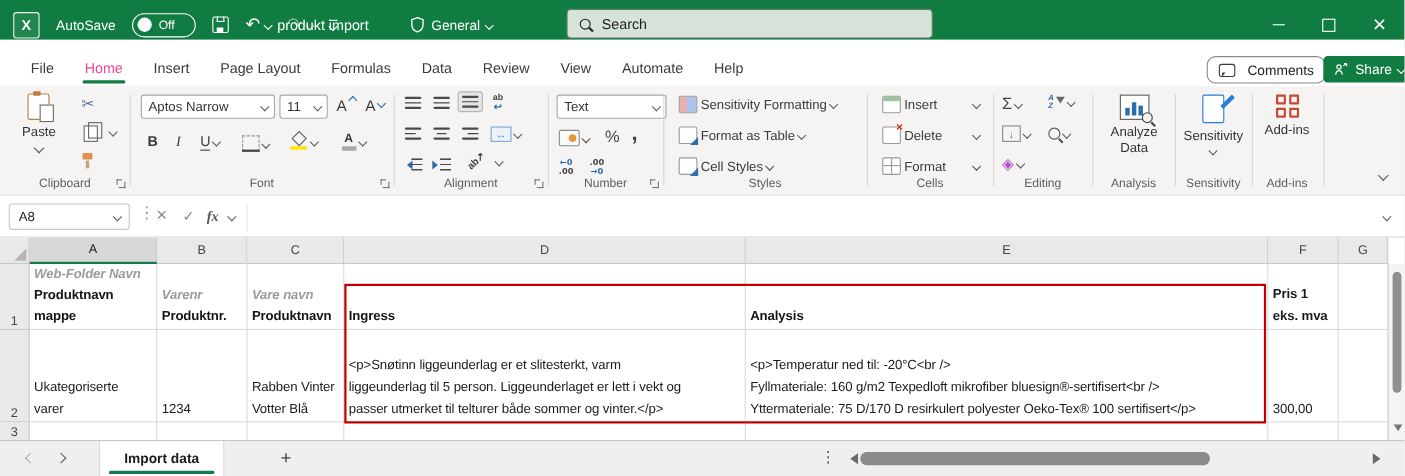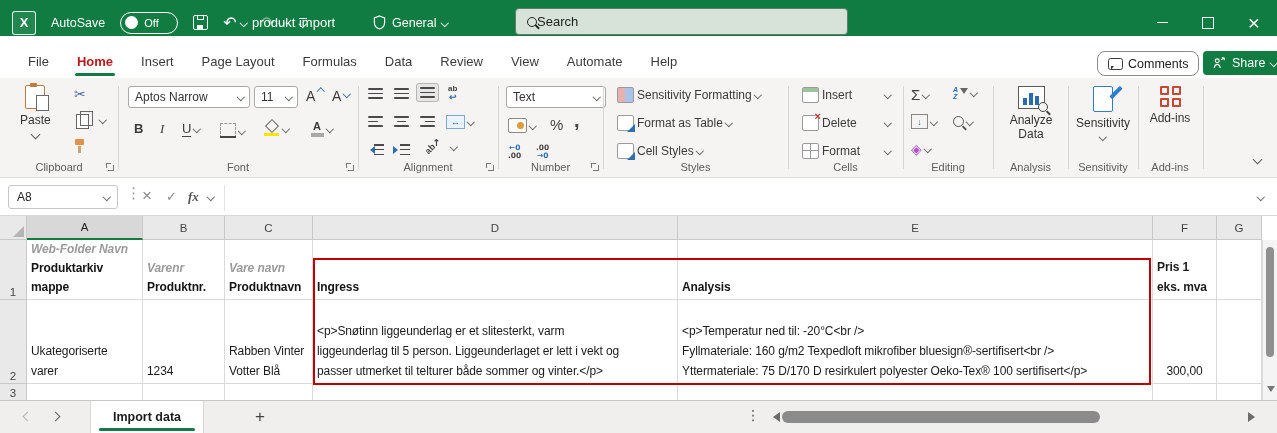--- a/index.html
+++ b/index.html
@@ -26,40 +26,40 @@
       transform:rotate(45deg);flex:none}
   .cv.w{border-color:#fff}.cv.dim{border-color:rgba(255,255,255,.45)}
   .cv.sm{width:4.5px;height:4.5px}
   .cv.up{transform:rotate(-135deg)}.cv.lf{transform:rotate(135deg)}.cv.rt{transform:rotate(-45deg)}
   .ico-more{display:flex;flex-direction:column;align-items:center;gap:2px}
   .ico-more i{width:8px;height:1.4px;background:#fff}
   .grp{display:flex;align-items:center;gap:4px}
   .doc-title{position:absolute;left:252px;top:0;height:45px;display:flex;align-items:center;font-size:13px}
   .privacy{position:absolute;left:373px;top:0;height:45px;display:flex;align-items:center;gap:6px;font-size:12.5px}
   .searchbox{position:absolute;left:515px;top:8px;width:333px;height:27px;background:#d7e3d9;
-             border:1px solid #5f7d69;border-radius:4px;display:flex;align-items:center;
+             border:1px solid #5f7d69;border-radius:4px;display:flex;align-items:center;gap:10px;
              padding:0 11px;color:#222;font-size:13px;box-sizing:border-box}
   .mag{position:relative;width:8px;height:8px;border:1.5px solid currentColor;border-radius:50%;flex:none}
   .mag::after{content:"";position:absolute;width:5px;height:1.5px;background:currentColor;
               transform:rotate(45deg);right:-4px;bottom:-2px}
   .winctl{position:absolute;right:0;top:0;height:45px;display:flex}
   .winbtn{width:46px;height:100%;display:grid;place-items:center;color:#fff}
   .ico-min{width:11px;height:1.5px;background:#fff}
   .ico-max{width:10px;height:10px;border:1.3px solid #fff}
   .ico-close{font-size:16px;line-height:1}
   .ico-close::before{content:"×";font-size:21px;font-weight:400}
 
   
   .tabrow{position:absolute;left:0;top:45px;width:100%;height:33px;background:#fff;display:flex;
           align-items:stretch;padding-left:14px;box-sizing:border-box}
   .rtab{display:flex;align-items:center;padding:12px 14px;font-size:13px;color:#3b3b3b;position:relative}
-  .rtab.active{color:#b91c1c;font-weight:700}
+  .rtab.active{color:#ec4899;font-weight:400}
   .rtab.active::after{content:"";position:absolute;left:12px;right:12px;bottom:2px;height:3px;background:#107c41;border-radius:2px}
   .cmtbtn{position:absolute;left:1097px;top:6px;height:23px;border:1px solid #8a8a8a;border-radius:8px;
-          display:flex;align-items:center;gap:5px;padding:0 10px;font-size:12.5px;color:#222;background:#fff}
+          display:flex;align-items:center;gap:11px;padding:0 10px;font-size:12.5px;color:#222;background:#fff}
   .ico-cmt{width:13px;height:10px;border:1.3px solid #3b3b3b;border-radius:2.5px;position:relative}
   .ico-cmt::after{content:"";position:absolute;left:2px;bottom:-4px;border:3px solid transparent;border-top:4px solid #3b3b3b;border-left:0}
   .sharebtn{position:absolute;left:1203px;top:6px;height:24px;background:#107c41;border-radius:4px;
             display:flex;align-items:center;gap:6px;padding:0 9px;color:#fff;font-size:12.5px}
 
   
   .ribbon{position:absolute;left:0;top:78px;width:100%;height:100px;background:#f5f4f2;border-bottom:1px solid #e1dfdd;box-sizing:border-box}
   .rgroup{position:absolute;top:0;height:100%}
   .rdiv{position:absolute;top:8px;bottom:8px;width:1px;background:#d8d5d2}
   .glabel{position:absolute;bottom:4px;left:0;right:0;text-align:center;font-size:11px;color:#5f5d5b}
@@ -179,21 +179,21 @@
   .corner{justify-content:flex-end;align-items:flex-end;padding:2px}
   .tri{width:0;height:0;border-left:11px solid transparent;border-bottom:11px solid #b5b5b5}
   .rh{align-items:flex-end;justify-content:center;padding-bottom:1px}
   .cell{border-right:1px solid #dadada;border-bottom:1px solid #dadada;box-sizing:border-box;
         display:flex;flex-direction:column;justify-content:flex-end;padding:1px 4px 2px;
         overflow:hidden;white-space:nowrap;line-height:19px;letter-spacing:-0.1px}
   .cell .sub{color:#9b9b9b;font-style:italic;font-weight:700}
   .cell .main{font-weight:700;color:#141414}
   .cell.wrap{white-space:normal}
   .lines div{line-height:20px}
-  .cell.num{align-items:center}
+  .cell.num{align-items:flex-start}
   .redbox{position:absolute;left:313px;top:42px;width:838px;height:127px;border:2.5px solid #c00000;
           box-sizing:border-box;pointer-events:none;z-index:5}
   .vscroll{position:absolute;left:1262px;top:240px;width:15px;height:160px;background:#f4f4f4;border-left:1px solid #dcdcdc;box-sizing:border-box}
   .vthumb{position:absolute;left:3px;top:7px;width:8px;height:110px;background:#8f8f8f;border-radius:5px}
   .vdown{position:absolute;left:4px;bottom:4px;width:0;height:0;border:4px solid transparent;border-top:6px solid #777}
 
   
   .sheetbar{position:absolute;left:0;top:400px;width:100%;height:33px;background:#f0efee;border-top:1px solid #c6c6c6;box-sizing:border-box}
   .nav-ch{position:absolute;top:12px}
   .stab{position:absolute;left:90px;top:0;width:112px;height:32px;background:#fff;border-left:1px solid #d8d8d8;
@@ -574,21 +574,21 @@
       <div class="ch">C</div>
       <div class="ch">D</div>
       <div class="ch">E</div>
       <div class="ch">F</div>
       <div class="ch">G</div>
     </div>
     <div class="srow r1">
       <div class="rh">1</div>
       <div class="cell wrap">
         <span class="sub">Web-Folder Navn</span>
-        <span class="main">Produktarkiv mappe</span>
+        <span class="main">Produktnavn mappe</span>
       </div>
       <div class="cell">
         <span class="sub">Varenr</span>
         <span class="main">Produktnr.</span>
       </div>
       <div class="cell">
         <span class="sub">Vare navn</span>
         <span class="main">Produktnavn</span>
       </div>
       <div class="cell">

